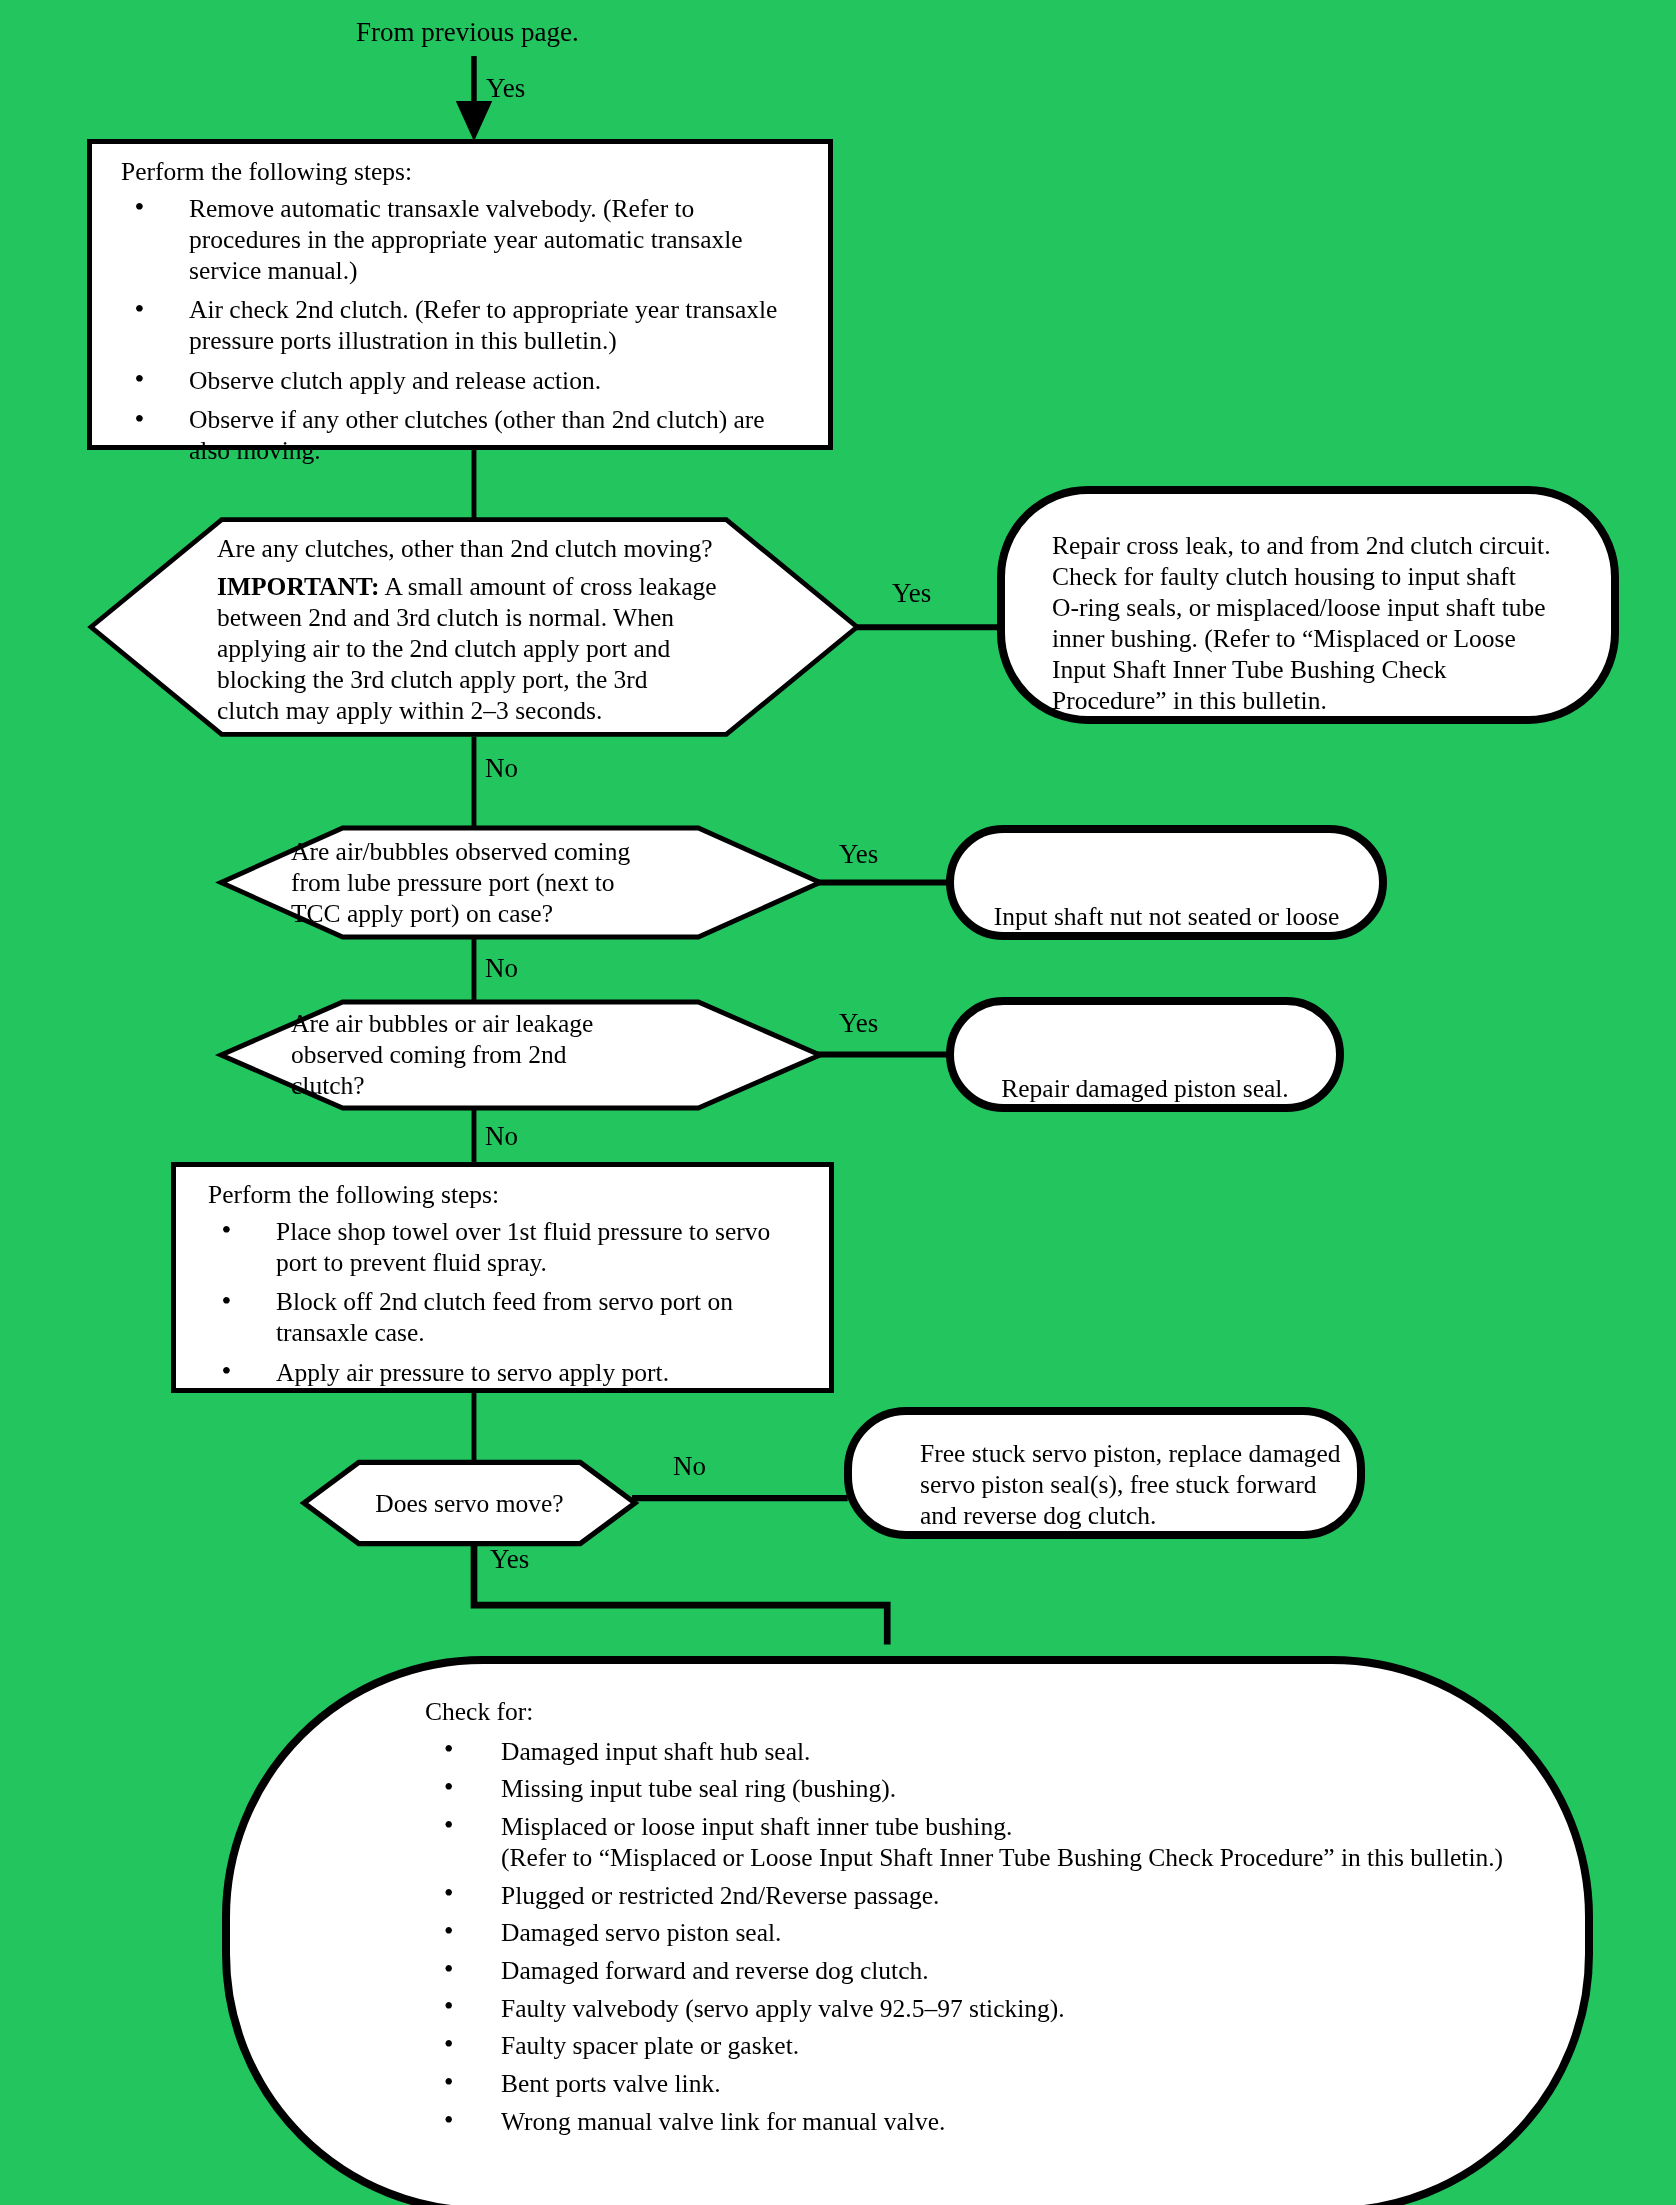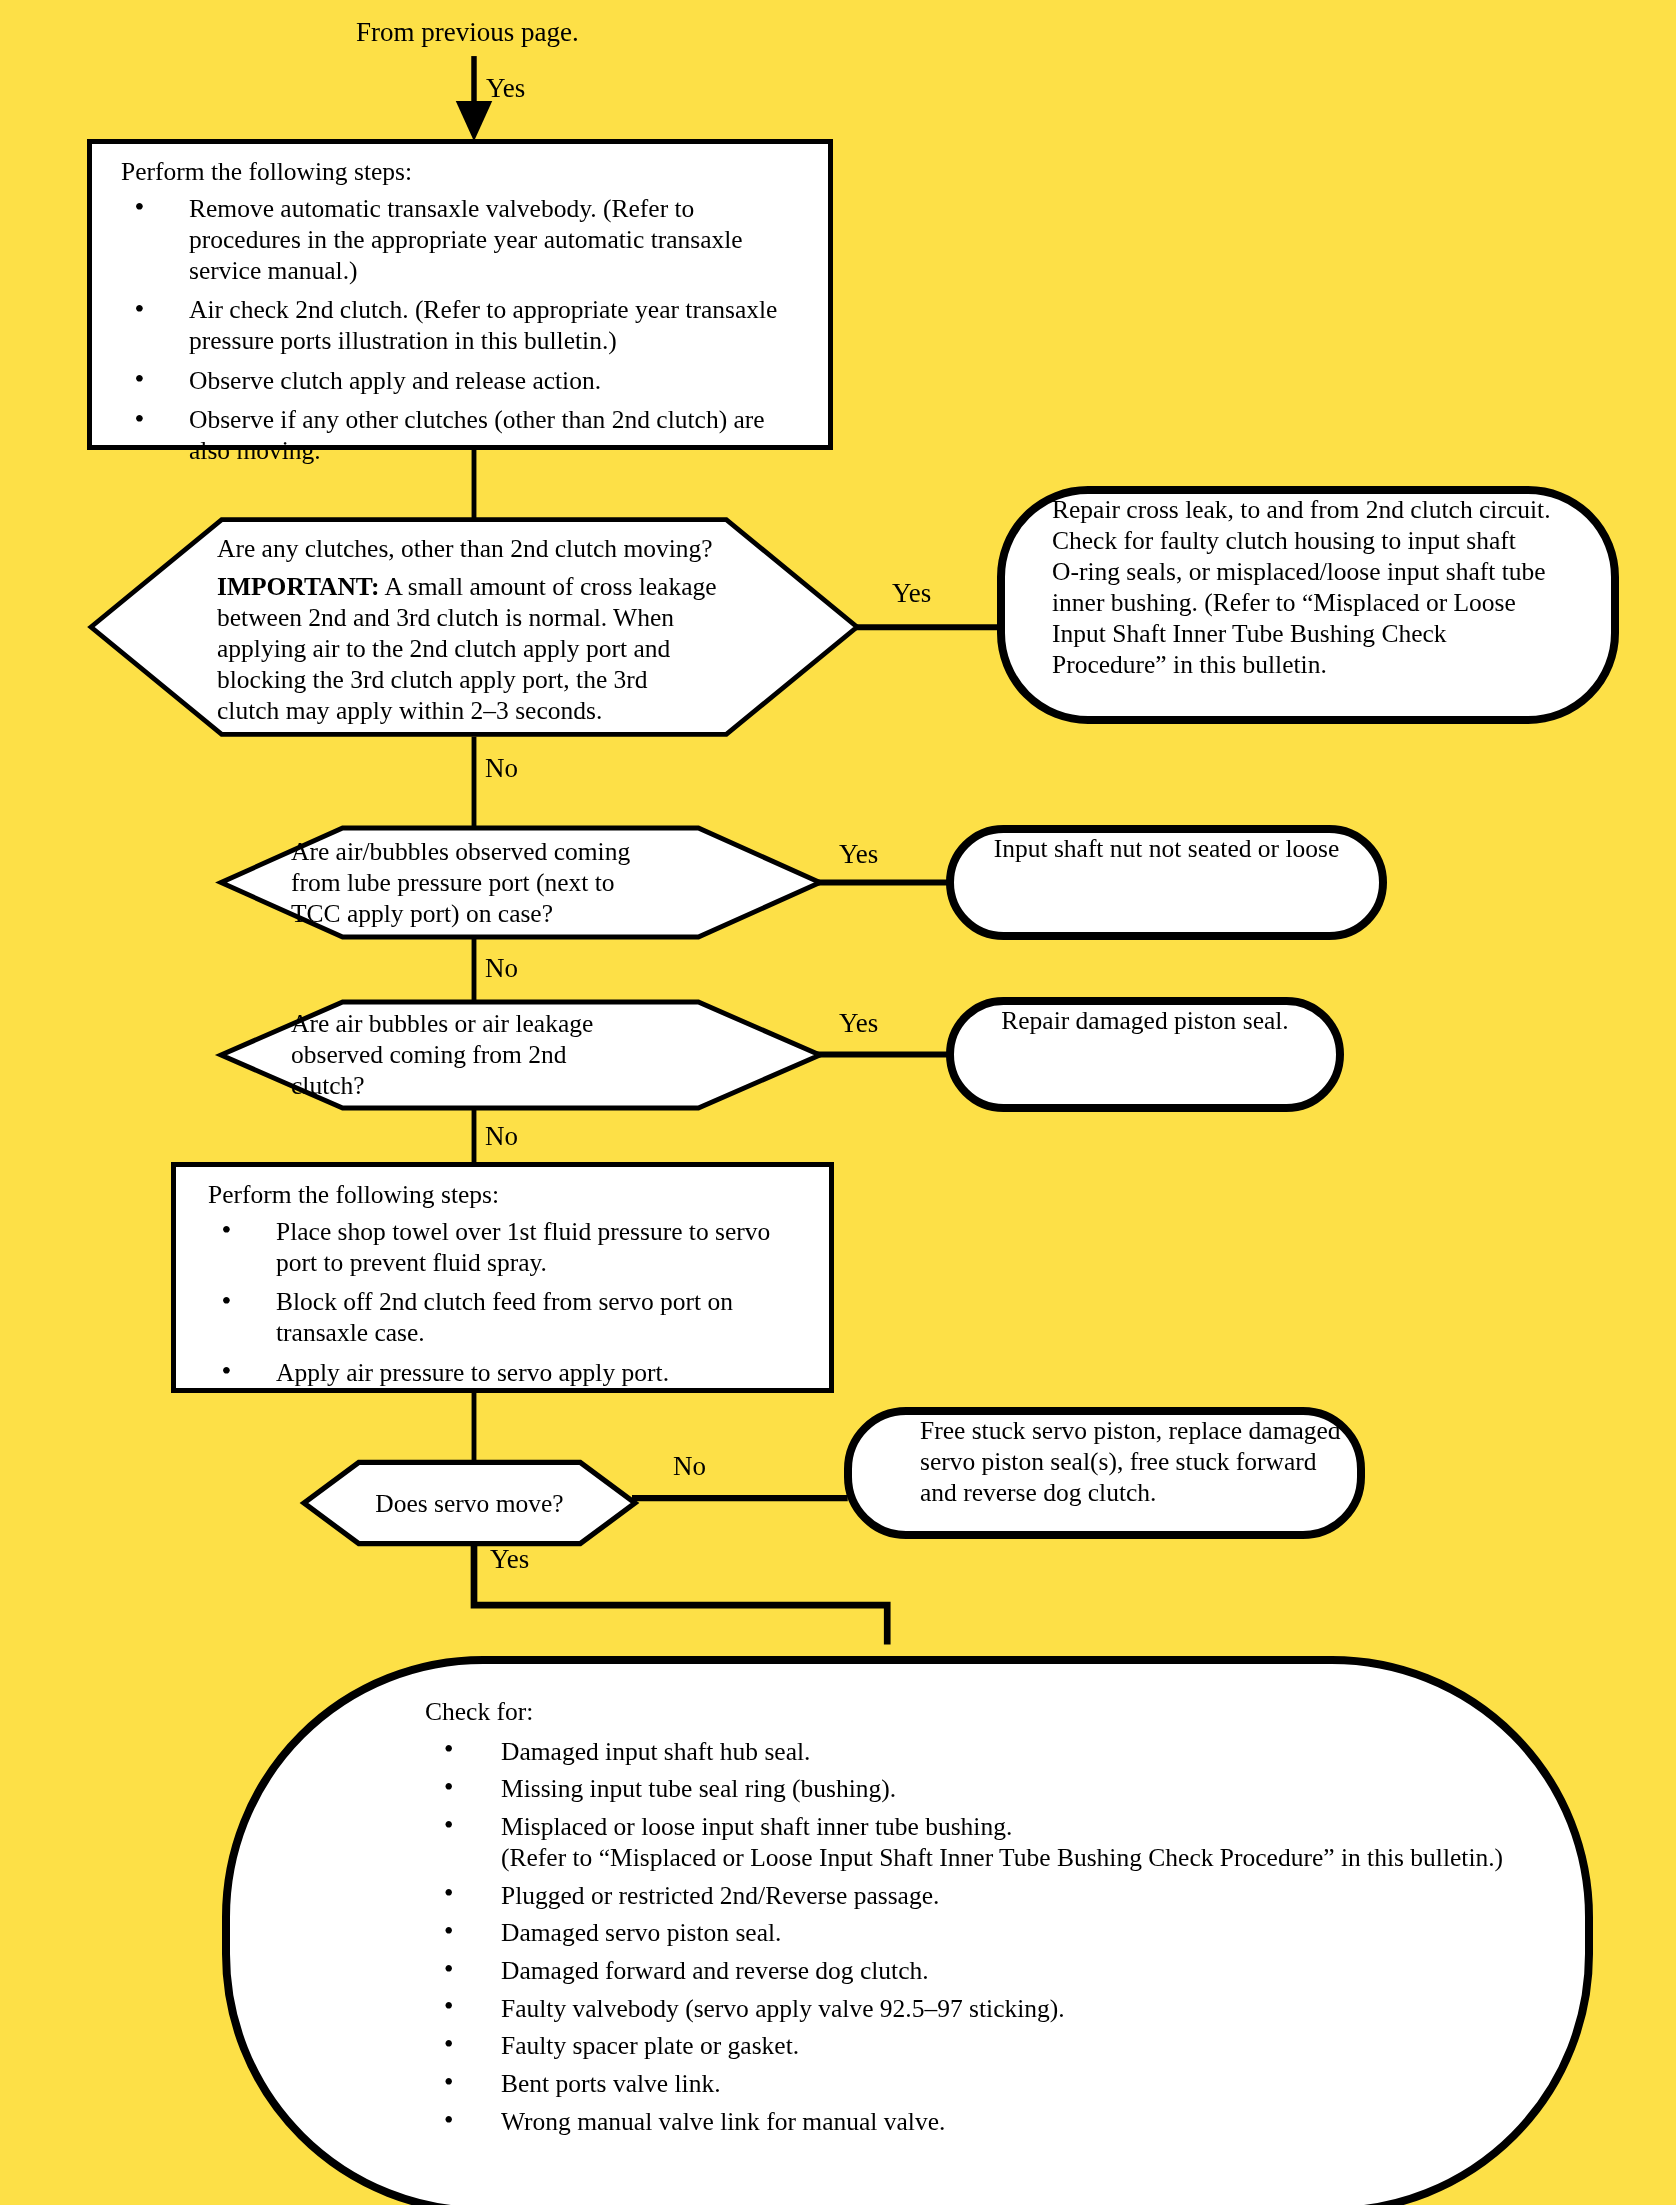--- a/index.html
+++ b/index.html
@@ -1,36 +1,36 @@
 <!DOCTYPE html>
 <html style="font-size:9.7px"><head>
 <meta charset="utf-8">
 <title>Transaxle Diagnostic Flowchart</title>
 <style>
   html,body { margin:0; padding:0; background:#ffffff; }
   #canvas {
     position:relative;
     width:1676px; height:2205px;
-    background:#fde047;
+    background:#22c55e;
     color:#000;
     font-family:"Liberation Serif", serif;
     overflow:hidden;
   }
   .txt { white-space:pre-line; }
   .node { position:absolute; box-sizing:border-box; font-size:25.5px; line-height:31px; }
   .rectbox { border:5.5px solid #000; background:#fff; }
   .rectbox .inner { padding:12px 11px 6px 29px; }
   .rectbox ul { list-style:none; margin:3.6px 0 0 0; padding:0; }
   .rectbox li { position:relative; padding-left:68px; margin:5.5px 0 8.5px 0; }
   .rectbox li::before { content:"\2022"; position:absolute; left:13.4px; top:-1.2px; font-size:28px; }
   .hexnode { background:transparent; }
   .hexbg { position:absolute; left:0; top:0; width:100%; height:100%; overflow:visible; }
   .hexbg polygon { fill:#ffffff; stroke:#000000; stroke-width:8; }
   .hextext { position:absolute; }
-  .terminal { border:8px solid #000; background:#fff; display:flex; align-items:flex-start; }
+  .terminal { border:8px solid #000; background:#fff; display:flex; align-items:flex-end; }
   .lbl { position:absolute; font-size:27px; line-height:28px; }
   #from-prev { position:absolute; font-size:27px; }
   #wires { position:absolute; left:0; top:0; }
   #wires line, #wires path { stroke:#000; fill:none; }
   #wires polygon { fill:#000; stroke:none; }
   .t5 { border:8.5px solid #000; border-radius:261px; background:#fff; }
   .t5 .inner { padding:32px 36px 0 195px; }
   .t5 ul { list-style:none; margin:8.5px 0 0 0; padding:0; }
   .t5 li { position:relative; padding-left:76px; margin-bottom:6.7px; }
   .t5 li::before { content:"\2022"; position:absolute; left:19px; top:-1.2px; font-size:27px; }

